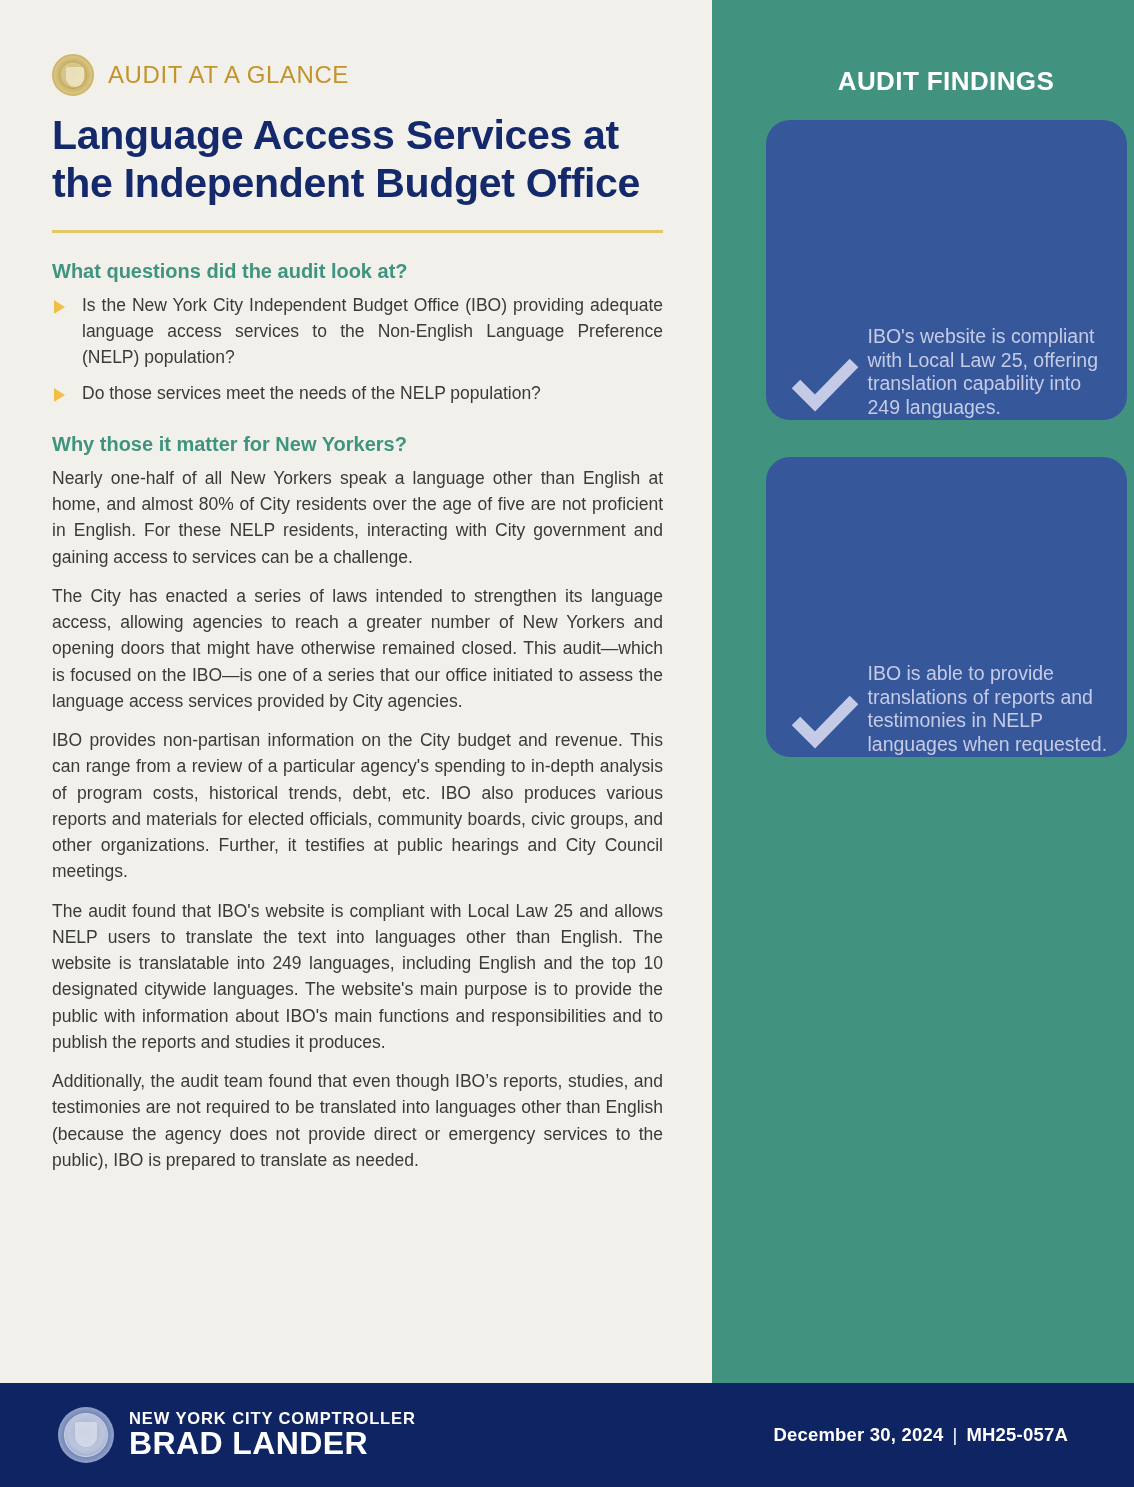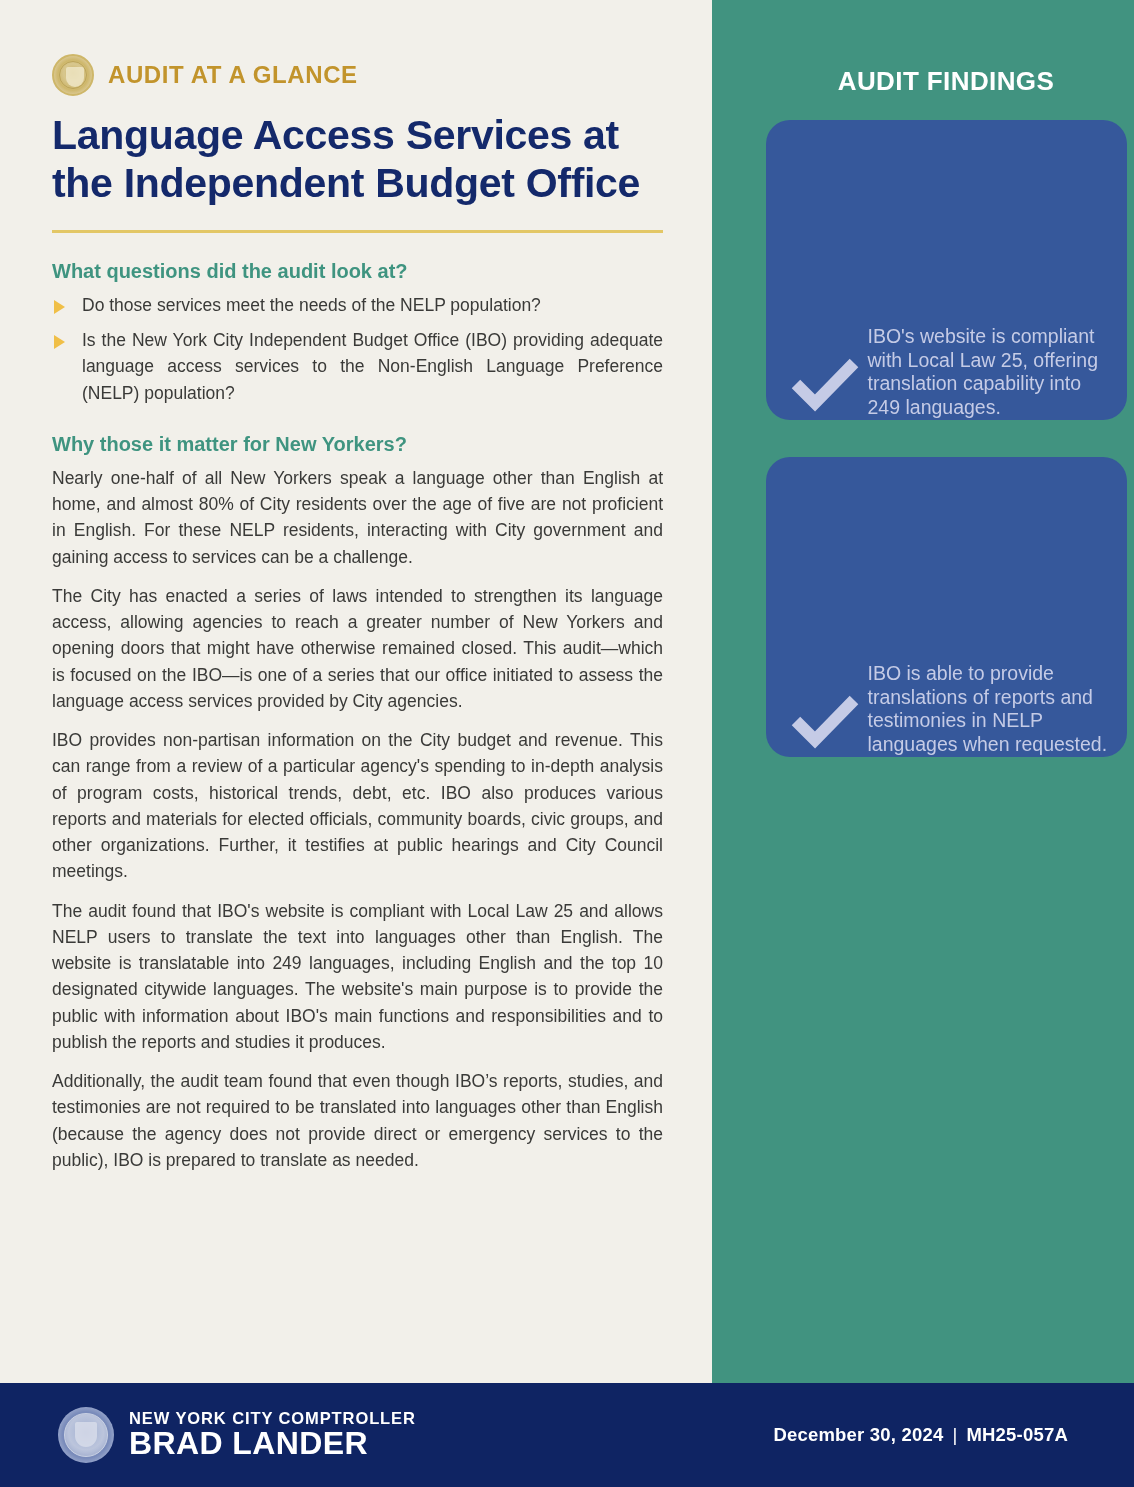--- a/index.html
+++ b/index.html
@@ -61,21 +61,21 @@
     left: 12px; top: 11px;
     width: 18px; height: 20px;
     border-radius: 2px 2px 9px 9px;
     background: #efe6c4;
     opacity: .85;
   }
 
   .glance-label {
     color: #c2942c;
     font-size: 24px;
-    font-weight: bold;
+    font-weight: normal;
     letter-spacing: 0.6px;
   }
 
   .doc-title {
     margin-top: 14px;
     color: #14296b;
     font-size: 41px;
     line-height: 1.17;
     font-weight: bold;
     letter-spacing: -0.3px;
@@ -260,25 +260,25 @@
 
     <h1 class="doc-title">Language Access Services at the Independent Budget Office</h1>
 
     <div class="gold-rule"></div>
 
     <h2 class="sec-head">What questions did the audit look at?</h2>
 
     <ul class="q-list">
       <li>
         <span class="tri-bullet"></span>
-        <span>Do those services meet the needs of the NELP population?</span>
+        <span>Is the New York City Independent Budget Office (IBO) providing adequate language access services to the Non-English Language Preference (NELP) population?</span>
       </li>
       <li>
         <span class="tri-bullet"></span>
-        <span>Is the New York City Independent Budget Office (IBO) providing adequate language access services to the Non-English Language Preference (NELP) population?</span>
+        <span>Do those services meet the needs of the NELP population?</span>
       </li>
     </ul>
 
     <h2 class="sec-head">Why those it matter for New Yorkers?</h2>
 
     <p class="body-par">Nearly one-half of all New Yorkers speak a language other than English at home, and almost 80% of City residents over the age of five are not proficient in English. For these NELP residents, interacting with City government and gaining access to services can be a challenge.</p>
     <p class="body-par">The City has enacted a series of laws intended to strengthen its language access, allowing agencies to reach a greater number of New Yorkers and opening doors that might have otherwise remained closed. This audit—which is focused on the IBO—is one of a series that our office initiated to assess the language access services provided by City agencies.</p>
     <p class="body-par">IBO provides non-partisan information on the City budget and revenue. This can range from a review of a particular agency's spending to in-depth analysis of program costs, historical trends, debt, etc. IBO also produces various reports and materials for elected officials, community boards, civic groups, and other organizations. Further, it testifies at public hearings and City Council meetings.</p>
     <p class="body-par">The audit found that IBO's website is compliant with Local Law 25 and allows NELP users to translate the text into languages other than English. The website is translatable into 249 languages, including English and the top 10 designated citywide languages. The website's main purpose is to provide the public with information about IBO's main functions and responsibilities and to publish the reports and studies it produces.</p>
     <p class="body-par">Additionally, the audit team found that even though IBO’s reports, studies, and testimonies are not required to be translated into languages other than English (because the agency does not provide direct or emergency services to the public), IBO is prepared to translate as needed.</p>

